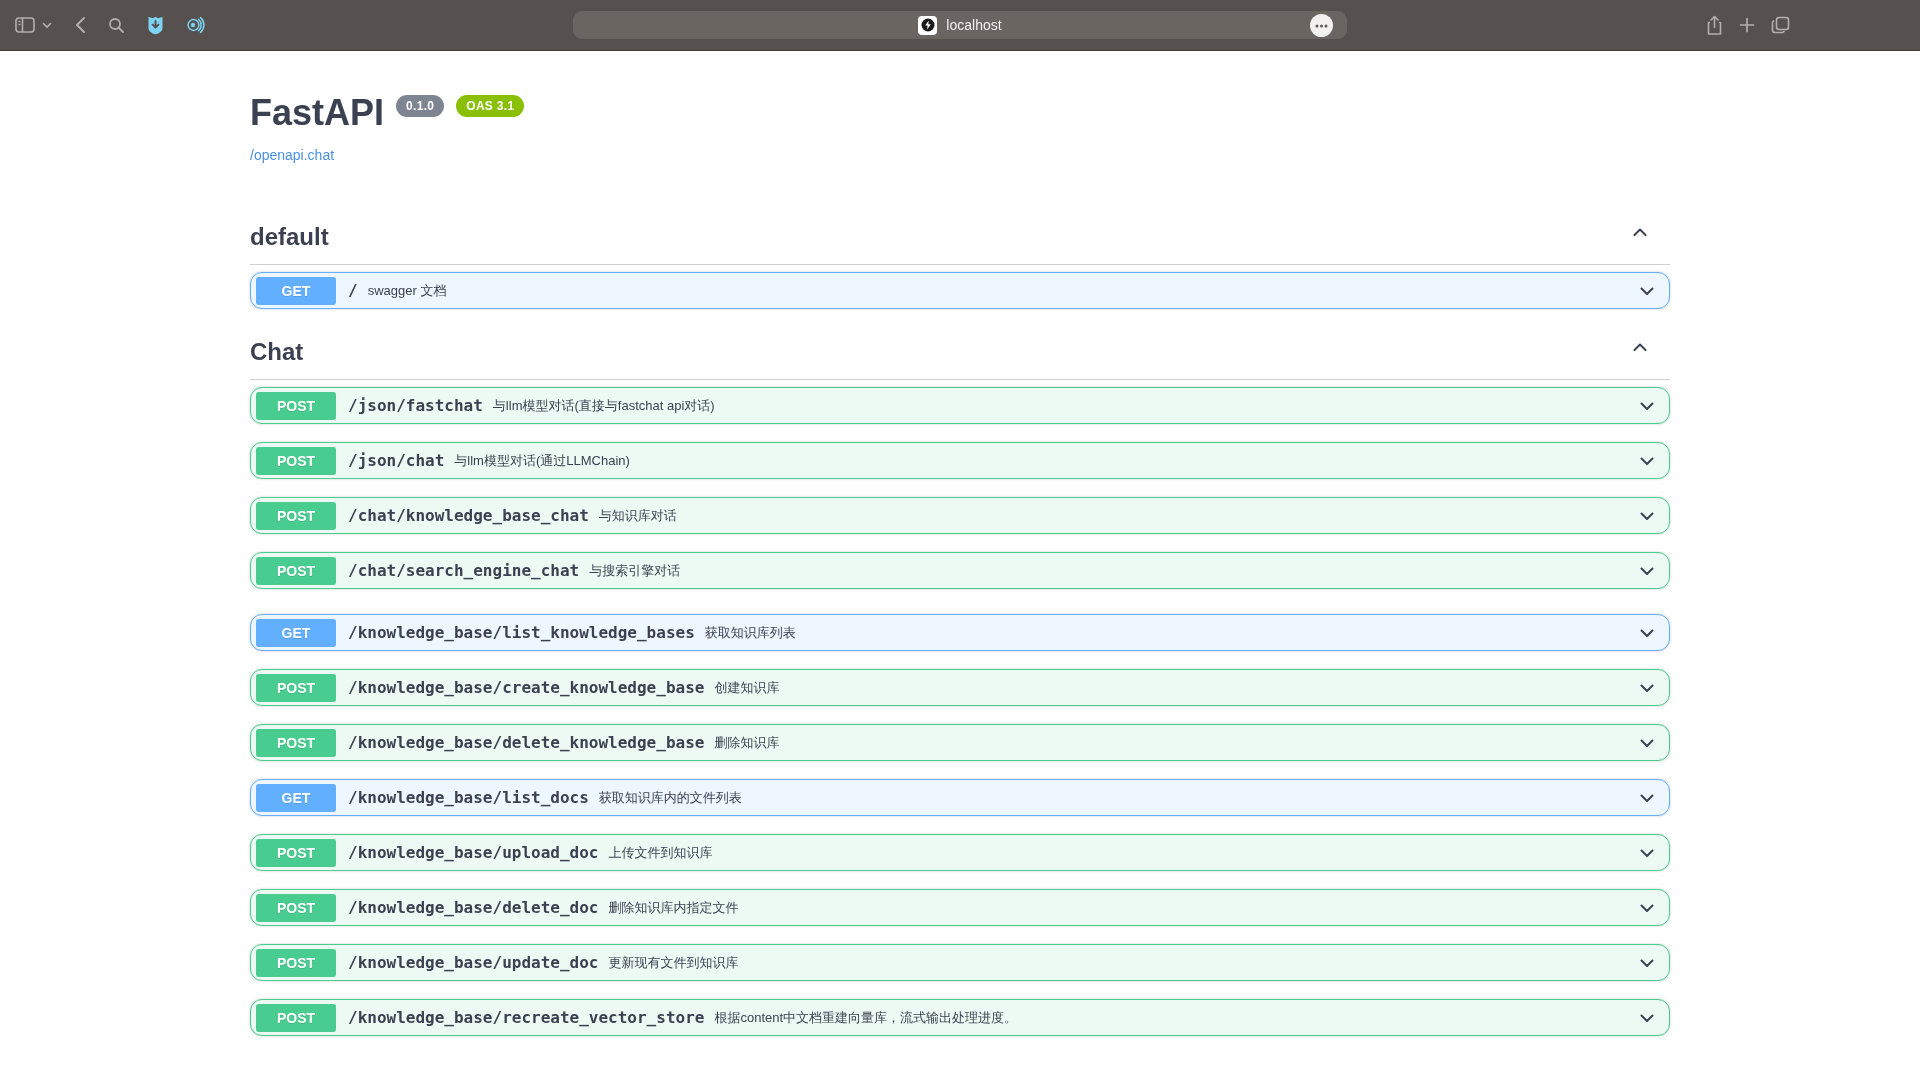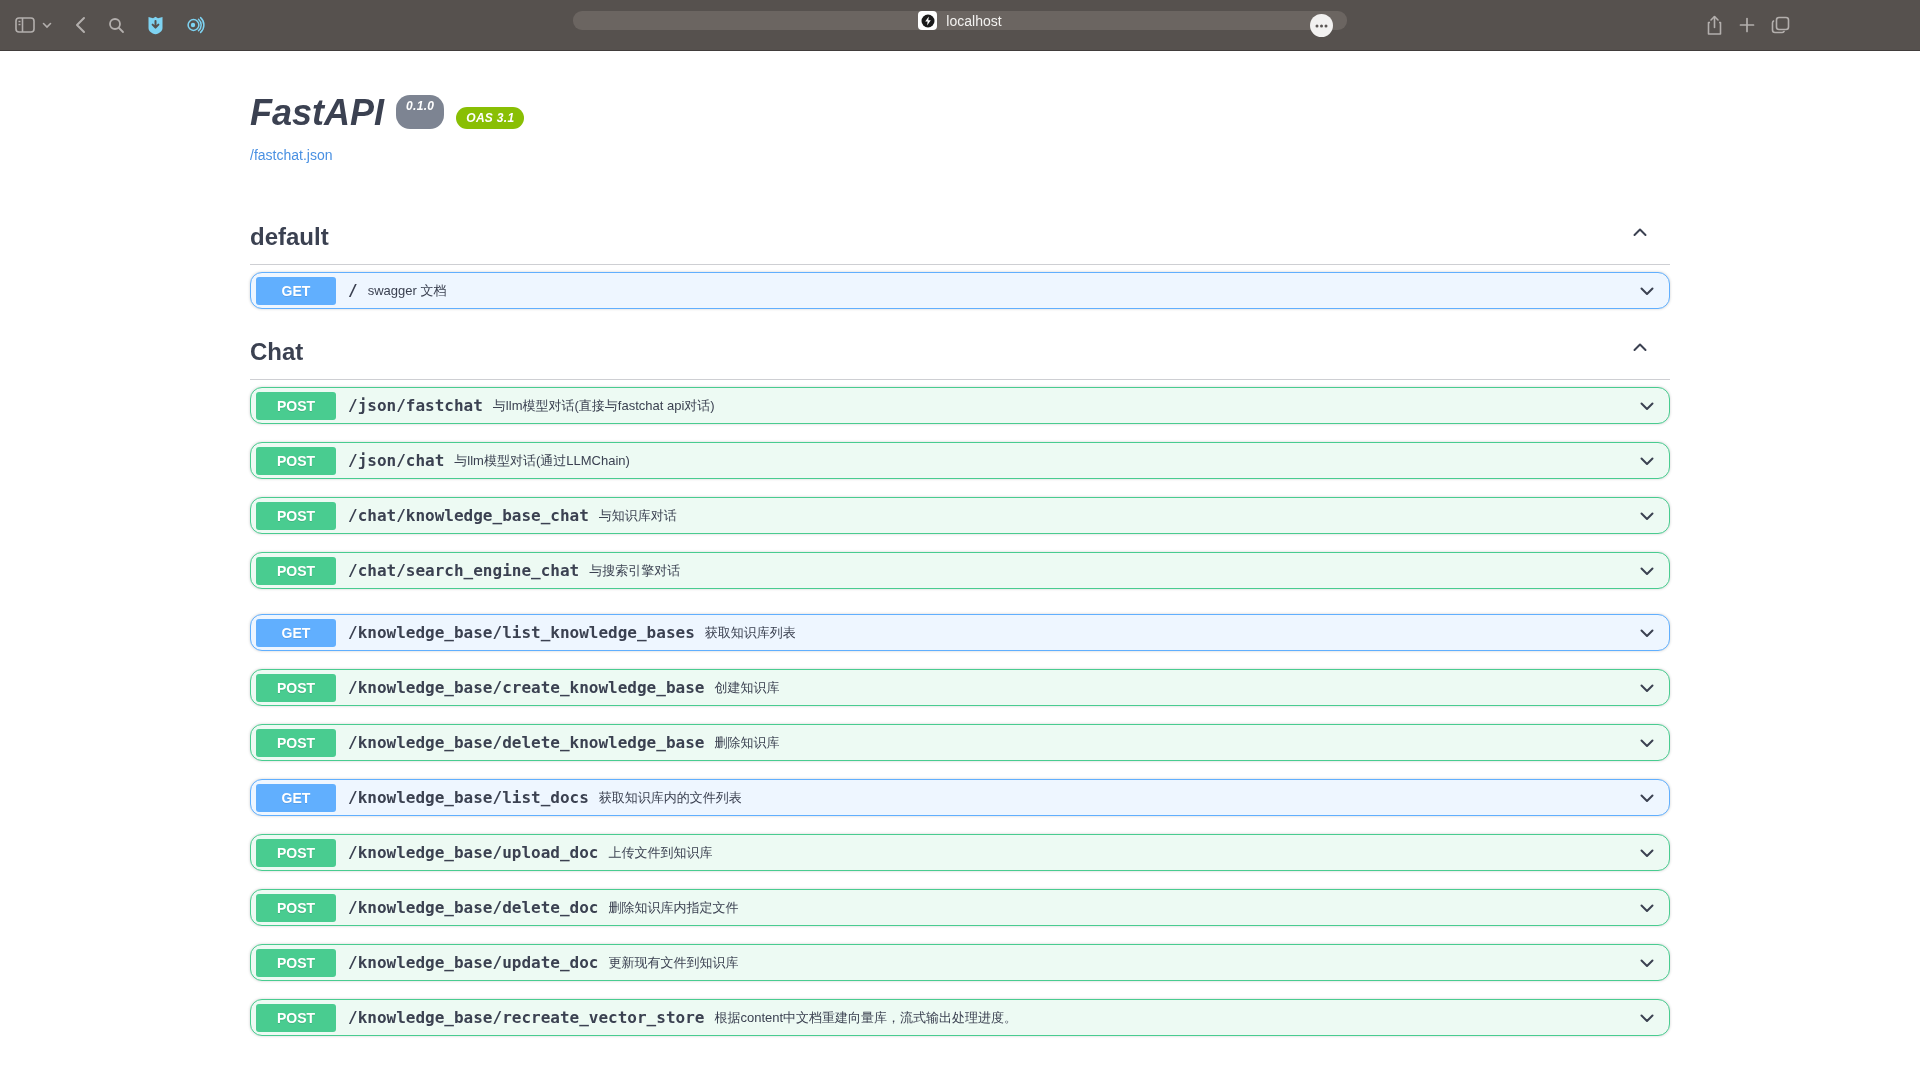--- a/index.html
+++ b/index.html
@@ -15,50 +15,50 @@
     border-bottom:1px solid #413d3b;
   }
   .tb-left { position:absolute; left:14px; top:0; height:50px; display:flex; align-items:center; }
   .tb-icon { display:flex; align-items:center; justify-content:center; color:#b3afad; }
   .tb-icon svg { display:block; }
   .gap-sm { margin-left:6px; }
   .gap-md { margin-left:22px; }
   .ext-cyan { color:#7ed3f2; }
 
   .address-bar {
-    position:absolute; left:573px; top:11px; width:774px; height:19px;
+    position:absolute; left:573px; top:11px; width:774px; height:28px;
     background:#6b6561; border-radius:9px;
     display:flex; align-items:center; justify-content:center; gap:9px;
   }
   .favicon {
     width:19px; height:19px; background:#fff; border-radius:4px;
     display:flex; align-items:center; justify-content:center;
   }
   .url-text { color:#f2f1ef; font-size:14px; }
   .ellipsis-btn {
     position:absolute; right:14px; top:3px; width:23px; height:23px;
     border-radius:50%; background:#f2f1f0;
     display:flex; align-items:center; justify-content:center;
   }
   .tb-right { position:absolute; right:130px; top:0; height:50px; display:flex; align-items:center; gap:16px; }
 
   
   .wrapper { max-width:1460px; margin:0 auto; padding:0 20px; }
   .info { padding-top:42px; padding-bottom:30px; }
   .api-title {
     margin:0; font-size:36px; font-weight:700; color:var(--title-text);
-    display:flex; align-items:flex-start; line-height:40px;font-style:italic;
+    display:flex; align-items:flex-start; line-height:40px;
   }
   .title-badges { display:flex; gap:12px; margin-left:12px; margin-top:2px; }
   .pill {
     color:#fff; font-size:12px; font-weight:700; line-height:1;
     padding:5px 10px; border-radius:14px; letter-spacing:.3px;
   }
   .pill-version { background:var(--version-bg); }
-  .pill-oas { background:var(--oas-bg);margin-top:12px; }
+  .pill-oas { background:var(--oas-bg); }
   .spec-link {
     display:inline-block; margin-top:14px; font-size:14px;
     color:var(--link-color); text-decoration:none;
   }
 
   .tag-section h3 {
     margin:28px 0 0 0; padding:0 20px 12px 0;
     font-size:24px; font-weight:700; color:var(--title-text); line-height:30px;
     border-bottom:1px solid rgba(59,65,81,.25);
     display:flex; align-items:flex-start; justify-content:space-between;
@@ -176,21 +176,21 @@
 <div class="page">
   <div class="wrapper">
     <div class="info">
       <h1 class="api-title">
         <span>FastAPI</span>
         <span class="title-badges">
           <span class="pill pill-version">0.1.0</span>
           <span class="pill pill-oas">OAS 3.1</span>
         </span>
       </h1>
-      <a href="#" class="spec-link">/fastchat.json</a>
+      <a href="#" class="spec-link">/openapi.chat</a>
     </div>
     <div id="sections-root">
   <div class="tag-section">
     <h3>
       <span>default</span>
       <span class="op-arrow">
         <svg width="20" height="20" viewBox="0 0 20 20">
                 <path d="M4.5 13 L10 7.5 L15.5 13" fill="none" stroke="#3b4151" stroke-width="2" stroke-linecap="round" stroke-linejoin="round"></path>
               </svg>
       </span>

